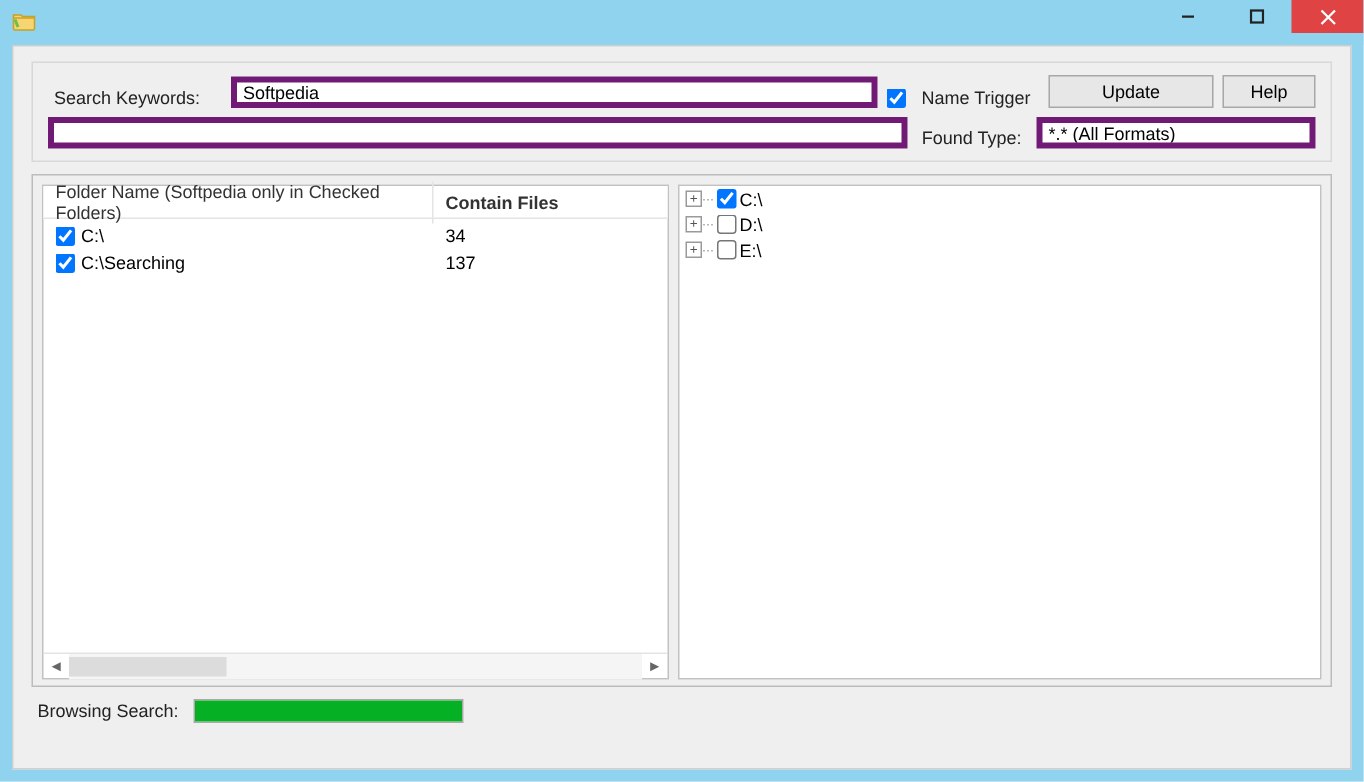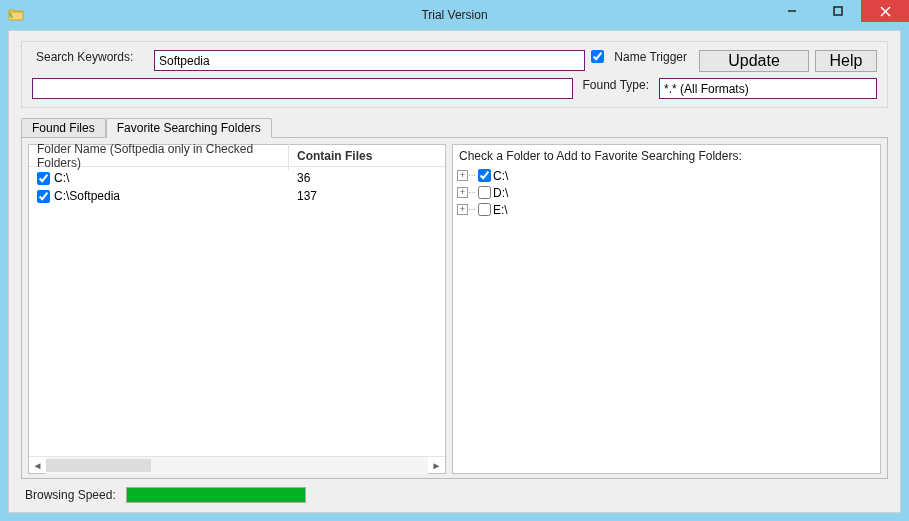--- a/index.html
+++ b/index.html
@@ -52,42 +52,42 @@
   border: 1px solid #cfcfcf;
 }
 .top-panel {
   margin: 10px 12px 8px 12px;
   border: 1px solid #d8d8d8;
   background: #efefef;
   padding: 8px 10px;
 }
 .row {
   display: flex;
-  align-items: flex-start;
+  align-items: flex-end;
   margin-bottom: 6px;
   gap: 6px;
 }
 .label { padding: 0 4px; color: #222; }
 .textbox {
-  border: 1px solid #701a75;
+  border: 4px solid #701a75;
   background: #fff;
   height: 21px;
   padding: 2px 4px;
   font-family: inherit;
   font-size: 12px;
 }
 .checkbox {
   width: 13px; height: 13px;
 }
 .btn {
   height: 22px;
   border: 1px solid #a8a8a8;
   background: #e7e7e7;
   font-family: inherit;
-  font-size: 16px;
+  font-size: 12px;
 }
 .tabs-row {
   display: flex;
   align-items: flex-end;
   margin-left: 12px;
   height: 21px;
   position: relative;
   z-index: 2;
 }
 .tab {
@@ -220,21 +220,20 @@
 <body>
 
 <div class="titlebar">
   <span class="app-icon">
     <svg width="16" height="16" viewBox="0 0 16 16">
       <path d="M1 4 h5 l1 1 h8 v8 a1 1 0 0 1 -1 1 H2 a1 1 0 0 1 -1 -1 Z" fill="#f6d572" stroke="#c7a325"></path>
       <path d="M1 6 h14" stroke="#c7a325"></path>
       <path d="M2 7 l2 5" stroke="#6fbf4b" stroke-width="2"></path>
     </svg>
   </span>
-  <div class="title">Trial Version</div>
   <div class="win-controls">
     <div class="win-btn">
       <svg width="10" height="10">
           <line x1="1" y1="5" x2="9" y2="5" stroke="#222" stroke-width="1.5"></line>
         </svg>
     </div>
     <div class="win-btn">
       <svg width="10" height="10">
           <rect x="1" y="1" width="8" height="8" fill="none" stroke="#222" stroke-width="1.5"></rect>
         </svg>
@@ -255,63 +254,58 @@
       <span class="label" style="width:116px;">Search Keywords:</span>
       <input class="textbox" style="flex: 1 1 0%;" value="Softpedia">
       <input type="checkbox" class="checkbox" checked="" style="">
       <span class="label" style="padding-right:6px;">Name Trigger</span>
       <button class="btn" style="width:110px;">Update</button>
       <button class="btn" style="width:62px;">Help</button>
     </div>
     <div class="row" style="margin-bottom:0;">
       <input class="textbox" style="flex: 1 1 0%;" value="">
       <span class="label">Found Type:</span>
-      <input class="textbox" style="width: 218px;" value="*.* (All Formats)">
+      <input class="textbox" style="width: 186px;" value="*.* (All Formats)">
     </div>
   </div>
 
-  <div class="tabs-row">
-    <div class="tab">Found Files</div>
-    <div class="tab active">Favorite Searching Folders</div>
-  </div>
 
   <div class="tab-content">
 
     <div class="pane-left">
       <div class="cols-header">
         <div class="col1">Folder Name (Softpedia only in Checked Folders)</div>
         <div class="col2">Contain Files</div>
       </div>
       <div class="rows-area">
         <div class="list-row">
           <div class="c1">
               <input type="checkbox" class="checkbox" checked="" style="">
               <span>C:\</span>
             </div>
-          <div class="c2">36</div>
+          <div class="c2">34</div>
         </div>
         <div class="list-row">
           <div class="c1">
               <input type="checkbox" class="checkbox" checked="" style="">
-              <span>C:\Softpedia</span>
+              <span>C:\Searching</span>
             </div>
           <div class="c2">137</div>
         </div>
       </div>
       <div class="hscroll">
         <div class="arrow">◄</div>
         <div class="track">
             <div class="thumb"></div>
           </div>
         <div class="arrow">►</div>
       </div>
     </div>
 
     <div class="pane-right">
-      <div class="tree-label">Check a Folder to Add to Favorite Searching Folders:</div>
       <div class="tree-area">
         <div class="tree-node">
           <span class="expander">+</span>
             <span class="dots">···</span>
           <input type="checkbox" class="tree-chk" checked="" style="">
           <span>C:\</span>
         </div>
         <div class="tree-node">
           <span class="expander">+</span>
             <span class="dots">···</span>
@@ -323,19 +317,19 @@
             <span class="dots">···</span>
           <input type="checkbox" class="tree-chk" style="">
           <span>E:\</span>
         </div>
       </div>
     </div>
 
   </div>
 
   <div class="bottom-row">
-    <span class="label">Browsing Speed:</span>
+    <span class="label">Browsing Search:</span>
     <div class="progress">
       <div class="fill" style="width:100%;"></div>
     </div>
   </div>
 
 </div>
 
 </body></html>

